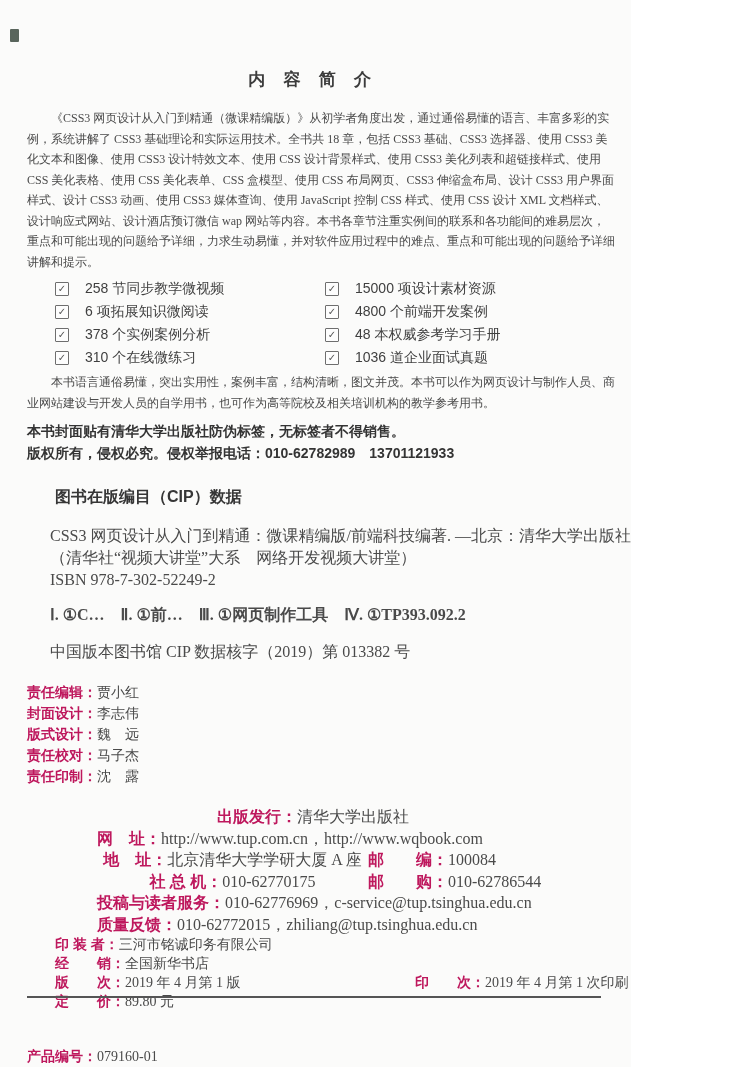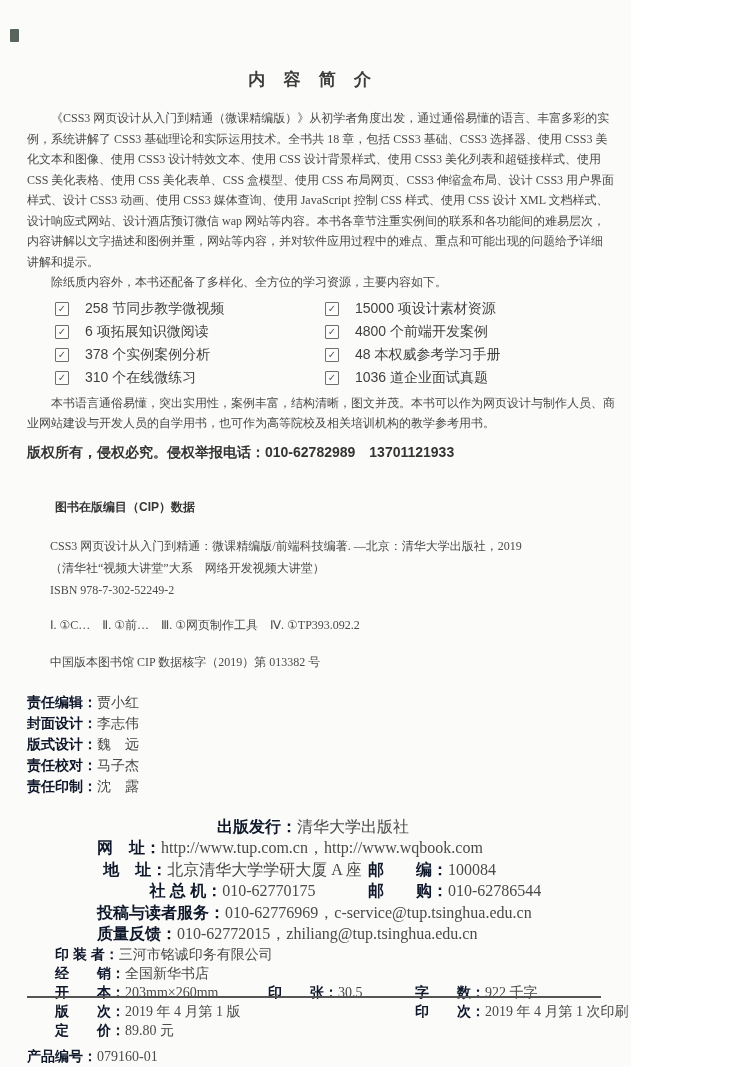--- a/index.html
+++ b/index.html
@@ -37,28 +37,28 @@
     width:12px;height:12px;border:1px solid #6e6e6e;border-radius:1px;
     font-size:10px;line-height:10px;color:#555;
     margin-right:16px;flex:0 0 auto;background:#fdfdfd;
   }
   .warning{
     margin-top:7px;
     font-family:"Liberation Sans", sans-serif;
     font-weight:bold;color:#343434;
     font-size:14px;line-height:22px;
   }
-  .cip{margin-top:34px;padding-left:23px;font-size:12px;color:#4a4a4a;}
+  .cip{margin-top:23px;padding-left:23px;font-size:16px;color:#4a4a4a;}
   .cip-heading{font-family:"Liberation Sans", sans-serif;font-weight:bold;color:#363636;line-height:20px;margin-bottom:18px;padding-left:5px;}
   .cip .ln{line-height:22px;white-space:nowrap;}
-  .cip .gap-top{margin-top:13px;}
+  .cip .gap-top{margin-top:13px;font-weight:bold;}
   .cip .gap-top2{margin-top:15px;}
   .staff{margin-top:19px;font-size:14px;}
   .staff .row{line-height:21px;white-space:nowrap;}
-  .lbl{font-family:"Liberation Sans", sans-serif;font-weight:bold;color:#0f172a;}
+  .lbl{font-family:"Liberation Sans", sans-serif;font-weight:bold;color:#be185d;}
   .val{font-family:"Liberation Serif", serif;color:#4a4a4a;margin-top:16px;}
   .pubblock{margin-top:19px;font-size:16px;text-align:center;}
   .pubblock .row{line-height:21.5px;white-space:nowrap;}
   .pub-sub{display:flex;padding-left:70px;}
   .pub-sub .cell-l{flex:0 0 271px;}
   .printblock{font-size:14px;}
   .printblock .row{line-height:19px;white-space:nowrap;display:flex;padding-left:28px;}
   .seg-a{flex:0 0 213px;}
   .seg-b{flex:0 0 147px;}
   .seg-c{flex:0 0 360px;}
@@ -81,27 +81,24 @@
 
     <div class="doc-title">内 容 简 介</div>
 
     <div class="para">
       <div class="ln indent">《CSS3 网页设计从入门到精通（微课精编版）》从初学者角度出发，通过通俗易懂的语言、丰富多彩的实</div>
       <div class="ln">例，系统讲解了 CSS3 基础理论和实际运用技术。全书共 18 章，包括 CSS3 基础、CSS3 选择器、使用 CSS3 美</div>
       <div class="ln">化文本和图像、使用 CSS3 设计特效文本、使用 CSS 设计背景样式、使用 CSS3 美化列表和超链接样式、使用</div>
       <div class="ln">CSS 美化表格、使用 CSS 美化表单、CSS 盒模型、使用 CSS 布局网页、CSS3 伸缩盒布局、设计 CSS3 用户界面</div>
       <div class="ln">样式、设计 CSS3 动画、使用 CSS3 媒体查询、使用 JavaScript 控制 CSS 样式、使用 CSS 设计 XML 文档样式、</div>
       <div class="ln">设计响应式网站、设计酒店预订微信 wap 网站等内容。本书各章节注重实例间的联系和各功能间的难易层次，</div>
-      <div class="ln">内容讲解以文字描述和图例并重，网站等内容，并对软件应用过程中的难点、重点和可能出现的问题给予详细</div>
+      <div class="ln">重点和可能出现的问题给予详细，力求生动易懂，并对软件应用过程中的难点、重点和可能出现的问题给予详细</div>
       <div class="ln">讲解和提示。</div>
     </div>
 
-    <div class="para">
-      <div class="ln indent">除纸质内容外，本书还配备了多样化、全方位的学习资源，主要内容如下。</div>
-    </div>
 
     <div class="checklist">
       <div class="chk-row">
         <span class="chk-cell left">
           <span class="checkbox">
               <span>✓</span>
             </span>
           <span>258 节同步教学微视频</span>
         </span>
         <span class="chk-cell">
@@ -154,20 +151,21 @@
         </span>
       </div>
     </div>
 
     <div class="para" style="margin-top:3px;">
       <div class="ln indent">本书语言通俗易懂，突出实用性，案例丰富，结构清晰，图文并茂。本书可以作为网页设计与制作人员、商</div>
       <div class="ln">业网站建设与开发人员的自学用书，也可作为高等院校及相关培训机构的教学参考用书。</div>
     </div>
 
     <div class="warning">
+      <div>本书封面贴有清华大学出版社防伪标签，无标签者不得销售。</div>
       <div>版权所有，侵权必究。侵权举报电话：010-62782989　13701121933</div>
     </div>
 
     <div class="cip">
       <div class="cip-heading">图书在版编目（CIP）数据</div>
       <div class="ln">CSS3 网页设计从入门到精通：微课精编版/前端科技编著. —北京：清华大学出版社，2019</div>
       <div class="ln">（清华社“视频大讲堂”大系　网络开发视频大讲堂）</div>
       <div class="ln">ISBN 978-7-302-52249-2</div>
       <div class="ln gap-top">Ⅰ. ①C…　Ⅱ. ①前…　Ⅲ. ①网页制作工具　Ⅳ. ①TP393.092.2</div>
       <div class="ln gap-top2">中国版本图书馆 CIP 数据核字（2019）第 013382 号</div>
@@ -205,25 +203,20 @@
     </div>
 
     <div class="printblock">
       <div class="row">
         <span><span class="lbl">印 装 者：</span><span class="val">三河市铭诚印务有限公司</span></span>
       </div>
       <div class="row">
         <span><span class="lbl">经　　销：</span><span class="val">全国新华书店</span></span>
       </div>
       <div class="row">
-        <span class="seg-a"><span class="lbl">开　　本：</span><span class="val">203mm×260mm</span></span>
-        <span class="seg-b"><span class="lbl">印　　张：</span><span class="val">30.5</span></span>
-        <span><span class="lbl">字　　数：</span><span class="val">922 千字</span></span>
-      </div>
-      <div class="row">
         <span class="seg-c"><span class="lbl">版　　次：</span><span class="val">2019 年 4 月第 1 版</span></span>
         <span><span class="lbl">印　　次：</span><span class="val">2019 年 4 月第 1 次印刷</span></span>
       </div>
       <div class="row">
         <span><span class="lbl">定　　价：</span><span class="val">89.80 元</span></span>
       </div>
     </div>
 
   </div>
 

